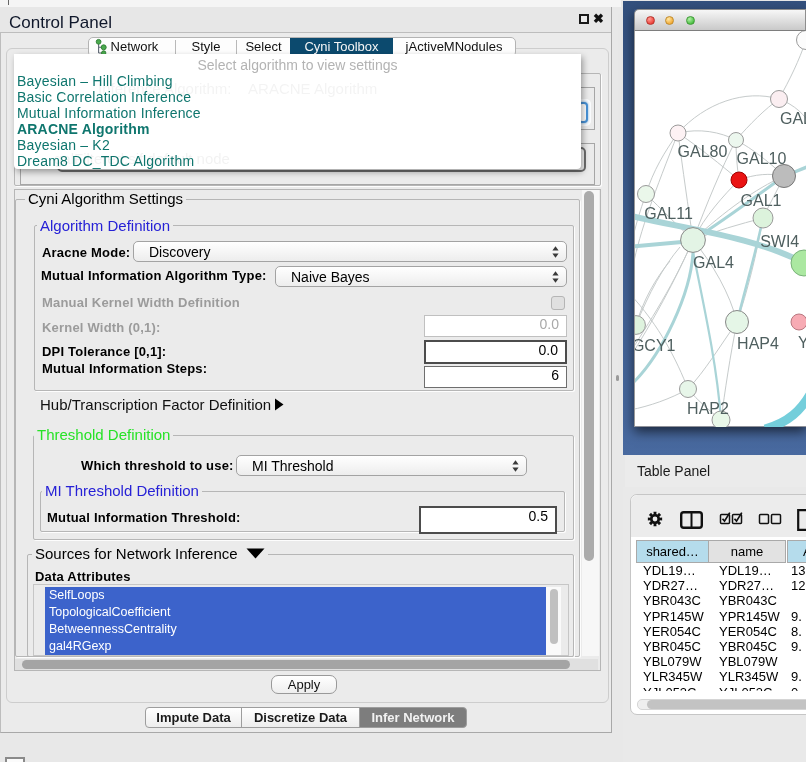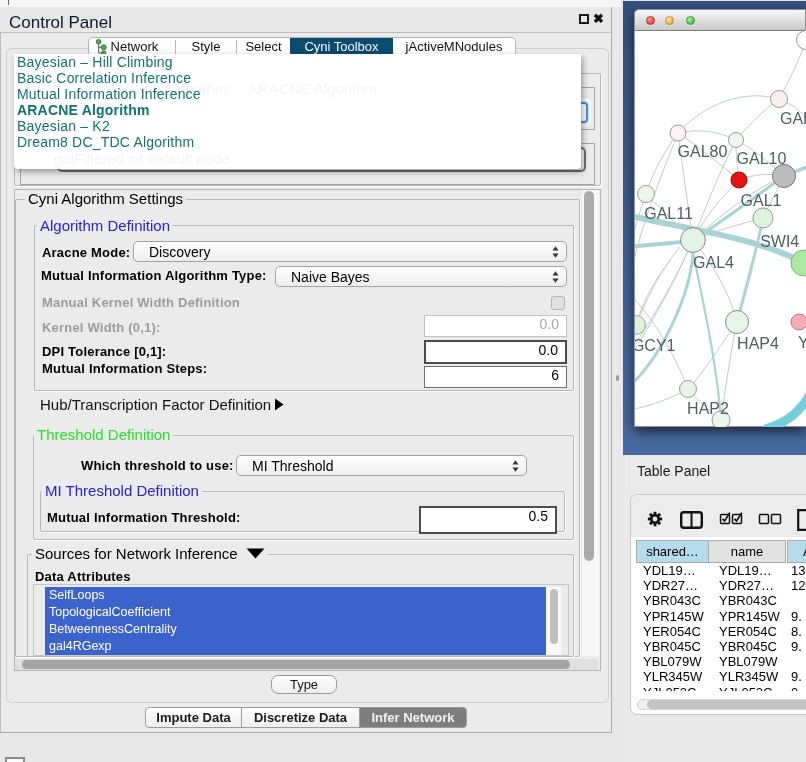--- a/index.html
+++ b/index.html
@@ -245,20 +245,21 @@
   <div class="grp" style="left:14px; top:73px; width:587px; height:113px;"></div>
   <div class="abs" style="left:20px; top:87px; width:575px; height:43px; border:1px solid #a6a6a6;"></div>
   <div class="abs" style="left:20px; top:143px; width:575px; height:42px; border:1px solid #a6a6a6;"></div>
   <div class="abs" style="left:57px; top:147px; width:529px; height:25px; border:2px solid #6e6e6e; border-radius:5px; background:#f4f4f4;"></div>
   <div class="abs" style="left:573px; top:99px; width:18px; height:27px; background:#fdfdfd; border-radius:0 5px 5px 0;"></div>
   <div class="abs" style="left:578px; top:102px; width:10px; height:21px; border:2px solid #4791d6; border-radius:4px; background:#fff; box-shadow:0 0 3px #7ab3e2;"></div>
 
   <div class="abs" id="dd">
     <div class="abs" style="left:40px; top:26px; font-size:15px; color:rgba(40,40,40,0.055); white-space:nowrap;margin-left:44px;">Inference Algorithm:&nbsp;&nbsp;&nbsp;&nbsp;ARACNE Algorithm</div>
     <div class="abs" style="left:40px; top:96px; font-size:15px; color:rgba(40,40,40,0.06); white-space:nowrap;">galFiltered.sif default node</div>
+    <div id="dd-head">Select algorithm to view settings</div>
     <div class="dd-item">Bayesian – Hill Climbing</div>
     <div class="dd-item">Basic Correlation Inference</div>
     <div class="dd-item">Mutual Information Inference</div>
     <div class="dd-item" style="font-weight:bold;">ARACNE Algorithm</div>
     <div class="dd-item">Bayesian – K2</div>
     <div class="dd-item">Dream8 DC_TDC Algorithm</div>
   </div>
 
   <div class="abs" style="left:14px; top:189px; width:587px; height:482px; border:1px solid #b6b6b6; background:#ebebeb;"></div>
 
@@ -335,21 +336,21 @@
 
   <div class="abs" style="left:546px; top:587px; width:15px; height:68px; background:#fafafa;"></div>
   <div class="abs" style="left:550px; top:589px; width:8px; height:55px; background:#c0c0c0; border-radius:4px;"></div>
 
   <div class="abs" style="left:582px; top:190px; width:17px; height:466px; background:#f7f7f7;"></div>
   <div class="abs" style="left:584px; top:191px; width:10px; height:370px; background:#ababab; border-radius:5px;"></div>
 
   <div class="abs" style="left:15px; top:659px; width:583px; height:11px; background:#e0e0e0;"></div>
   <div class="abs" style="left:22px; top:660px; width:548px; height:9px; background:#a4a4a4; border-radius:4.5px;"></div>
 
-  <div class="abs" style="left:271px; top:675px; width:66px; height:19px; background:linear-gradient(#ffffff,#eeeeee); border:1px solid #999999; border-radius:7px; font-size:13px; text-align:center; line-height:18px; color:#111;">Type</div>
+  <div class="abs" style="left:271px; top:675px; width:66px; height:19px; background:linear-gradient(#ffffff,#eeeeee); border:1px solid #999999; border-radius:7px; font-size:13px; text-align:center; line-height:18px; color:#111;">Apply</div>
 
   <div class="btab" style="left:145px; top:707px; width:97px; border-radius:4px 0 0 4px;">Impute Data</div>
   <div class="btab" style="left:241px; top:707px; width:119px;">Discretize Data</div>
   <div class="btab" style="left:359px; top:707px; width:108px; background:#7d7d7d; color:#f2f2f2; border-radius:0 4px 4px 0;">Infer Network</div>
 
   <div class="abs" style="left:616px; top:375px; width:3px; height:6px; background:#9a9a9a; border-radius:1.5px;"></div>
 
   <div class="abs" style="left:5px; top:757px; width:20px; height:10px; border:2px solid #8a8a8a; background:#fbfbfb;"></div>
 
 </div>

